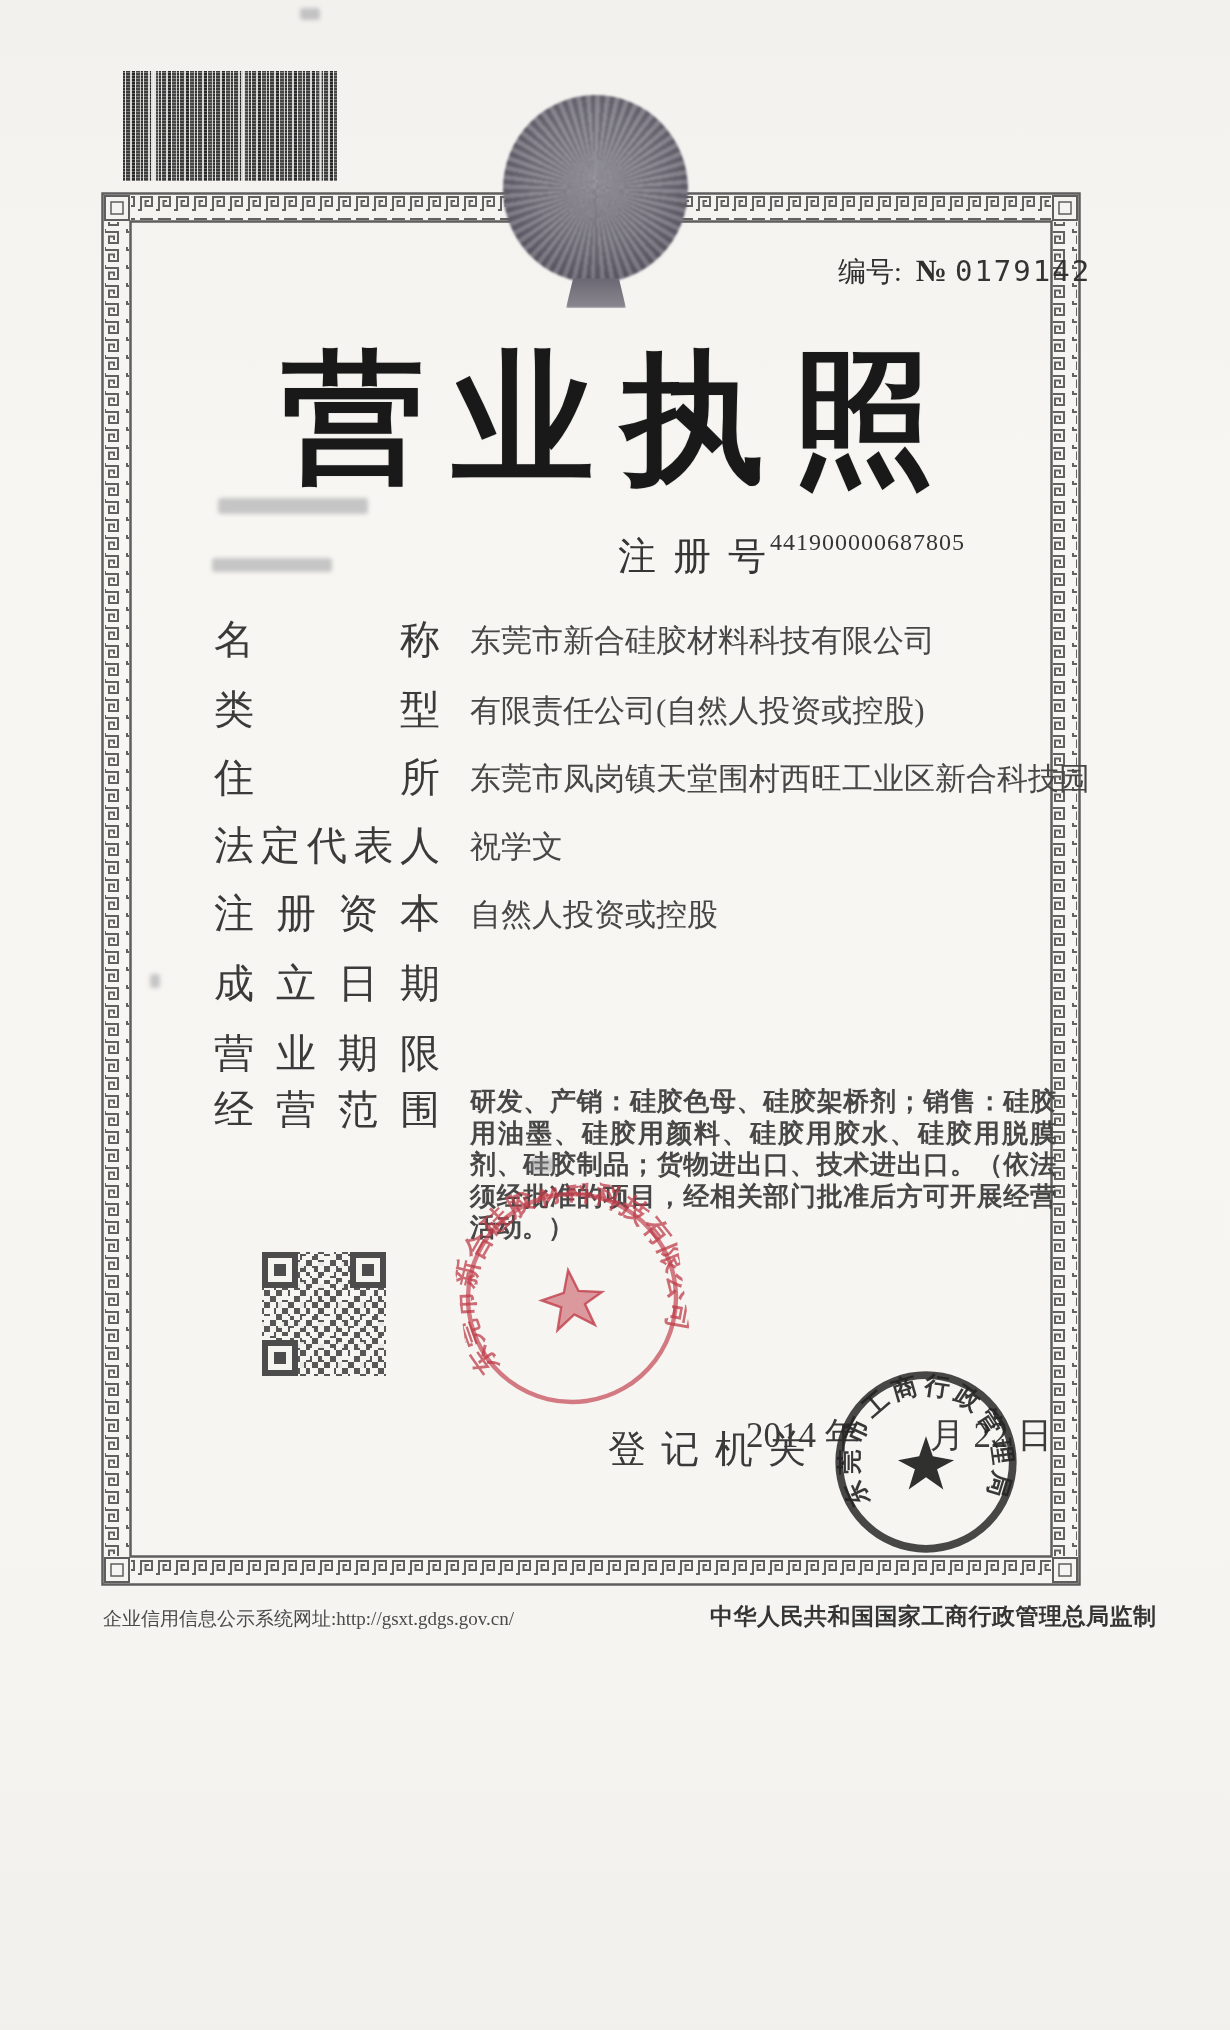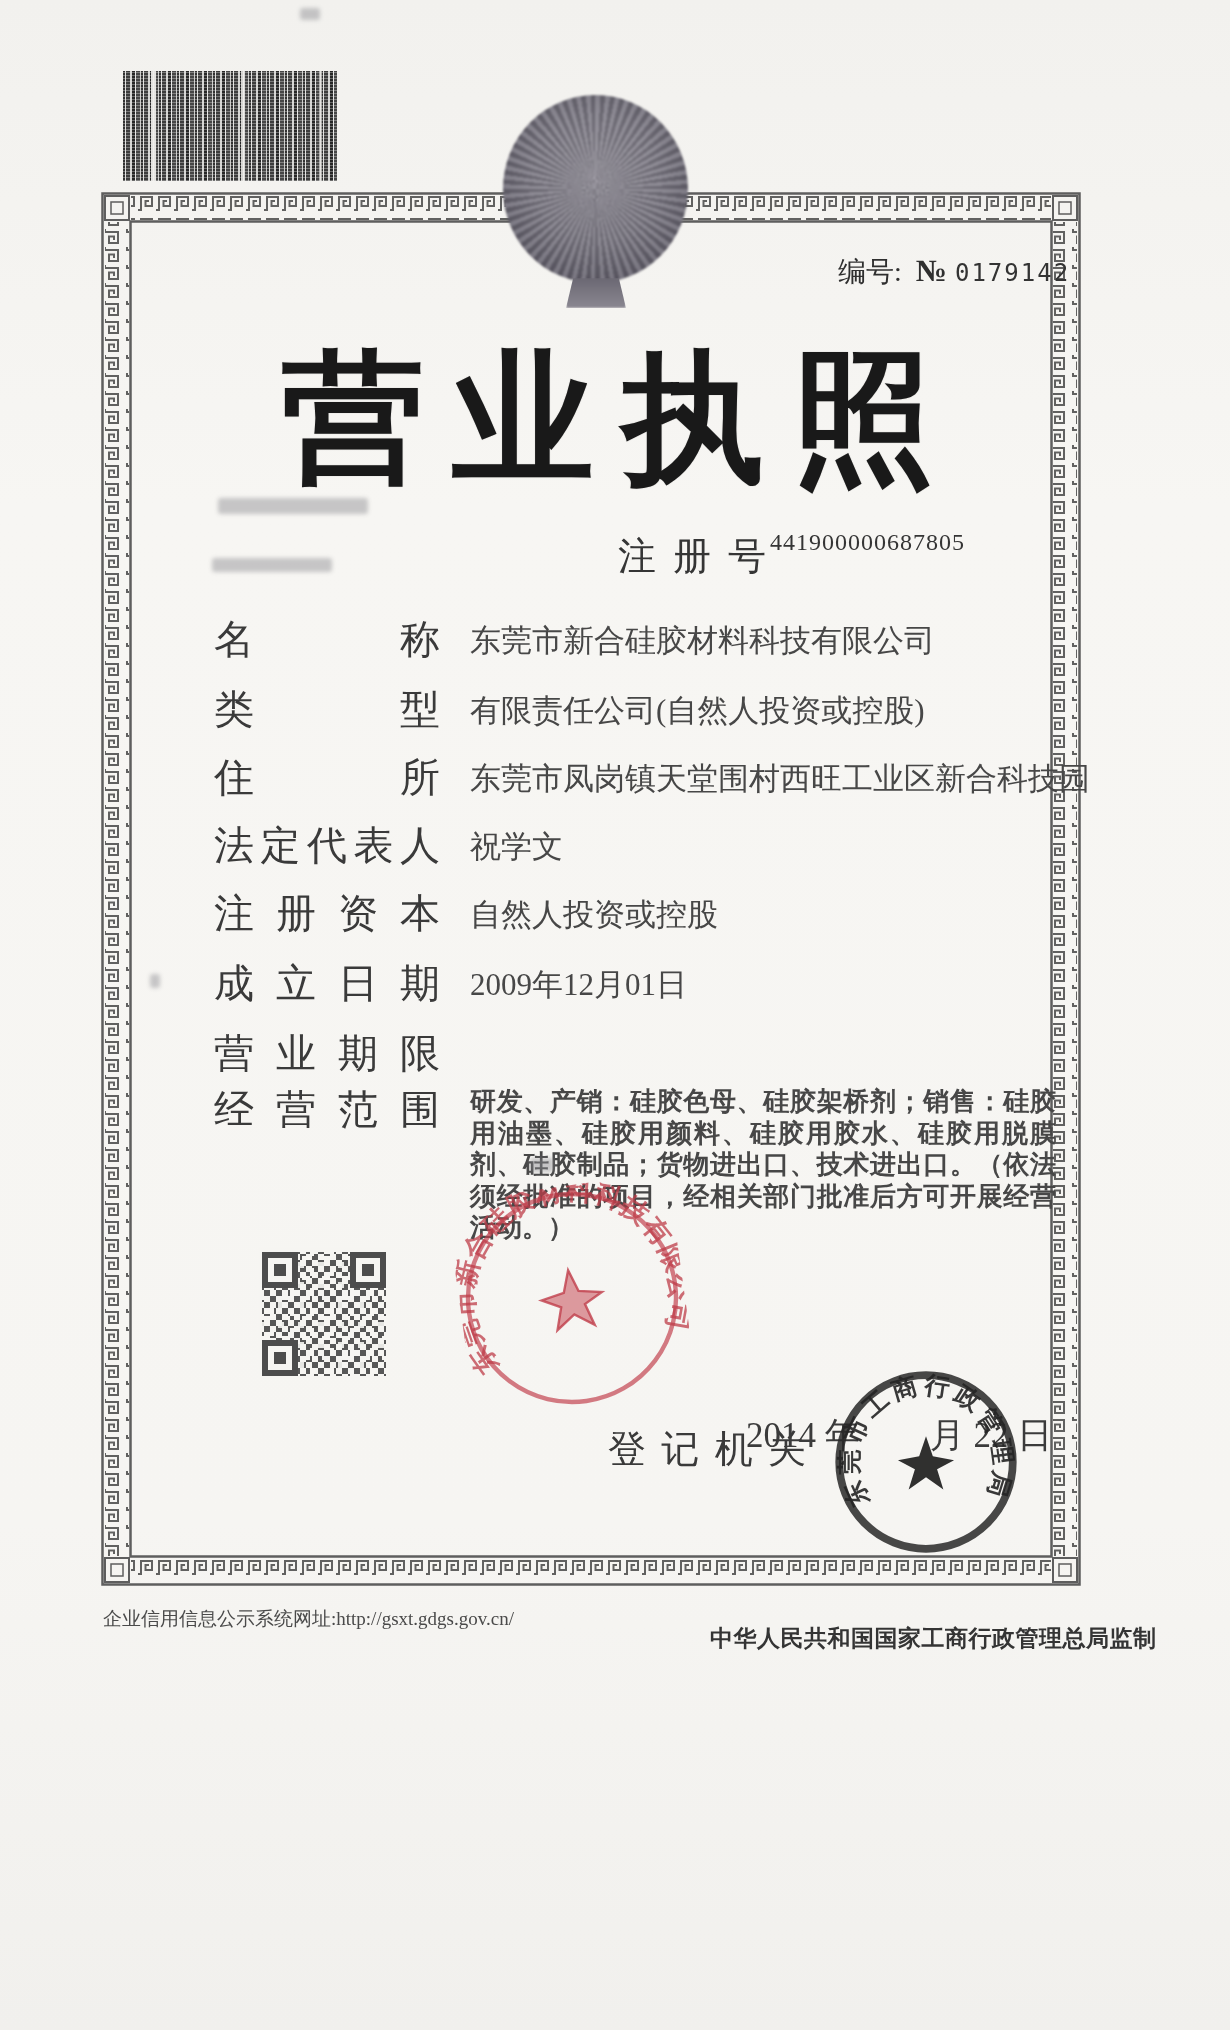--- a/index.html
+++ b/index.html
@@ -31,21 +31,21 @@
     left:566px;top:278px;width:60px;height:30px;
     background:linear-gradient(180deg,#6b6873,#8a8791);
     clip-path:polygon(12% 0,88% 0,100% 100%,0 100%);
     filter:blur(1.2px);
   }
   
   .frame{left:101px;top:192px;opacity:.88;}
   
   .serial{left:838px;top:253px;width:240px;font-size:28px;color:#2f2f2f;white-space:nowrap;}
   .serial .nosym{font-weight:bold;font-size:31px;padding:0 8px 0 14px;}
-  .serial .num{font-family:"DejaVu Sans Mono",monospace;font-size:24px;letter-spacing:2px;color:#333;}
+  .serial .num{font-family:"DejaVu Sans Mono",monospace;font-size:29px;letter-spacing:2px;color:#333;}
   
   .title{
     left:282px;top:338px;width:652px;height:165px;
     font-family:"Liberation Sans","DejaVu Sans",sans-serif;font-weight:800;
     font-size:142px;line-height:160px;color:#191919;text-shadow:0 0 1px #44444466;
   }
   
   .reg-label{left:618px;top:531px;width:148px;font-size:38px;color:#353535;}
   .reg-num{left:770px;top:529px;font-size:24px;letter-spacing:1px;color:#353535;white-space:nowrap;}
   
@@ -55,21 +55,21 @@
   
   .reg-authority{left:608px;top:1424px;width:198px;font-size:38px;color:#3a3a3a;}
   .issue-date{left:746px;top:1412px;font-size:35px;color:#3b3b3b;white-space:nowrap;}
   
   .stamp-red{left:460px;top:1186px;width:224px;height:224px;transform:rotate(-8deg);}
   .stamp-black{left:830px;top:1366px;width:192px;height:192px;}
   
   .qr{left:258px;top:1248px;width:132px;height:132px;}
   
   .footer-left{left:103px;top:1606px;font-size:19px;color:#4a4a4a;white-space:nowrap;}
-  .footer-right{left:710px;top:1601px;font-size:23px;font-weight:bold;color:#343434;white-space:nowrap;letter-spacing:.5px;margin-top:22px;}
+  .footer-right{left:710px;top:1601px;font-size:23px;font-weight:bold;color:#343434;white-space:nowrap;letter-spacing:.5px;}
   
   .artifact{background:#8b8b90;border-radius:3px;filter:blur(2px);opacity:.45;}
 </style>
 </head>
 <body>
 
 <div class="page">
 
   <div class="abs barcode"></div>
 
@@ -155,21 +155,20 @@
       <span>本</span>
     </div>
   <div class="abs fvalue" style="top:894px">自然人投资或控股</div>
 
   <div class="abs flabel spread" style="top:956px">
       <span>成</span>
       <span>立</span>
       <span>日</span>
       <span>期</span>
     </div>
-  <div class="abs fvalue" style="top:964px">2009年12月01日</div>
 
   <div class="abs flabel spread" style="top:1026px">
       <span>营</span>
       <span>业</span>
       <span>期</span>
       <span>限</span>
     </div>
 
   <div class="abs flabel spread" style="top:1082px">
       <span>经</span>

